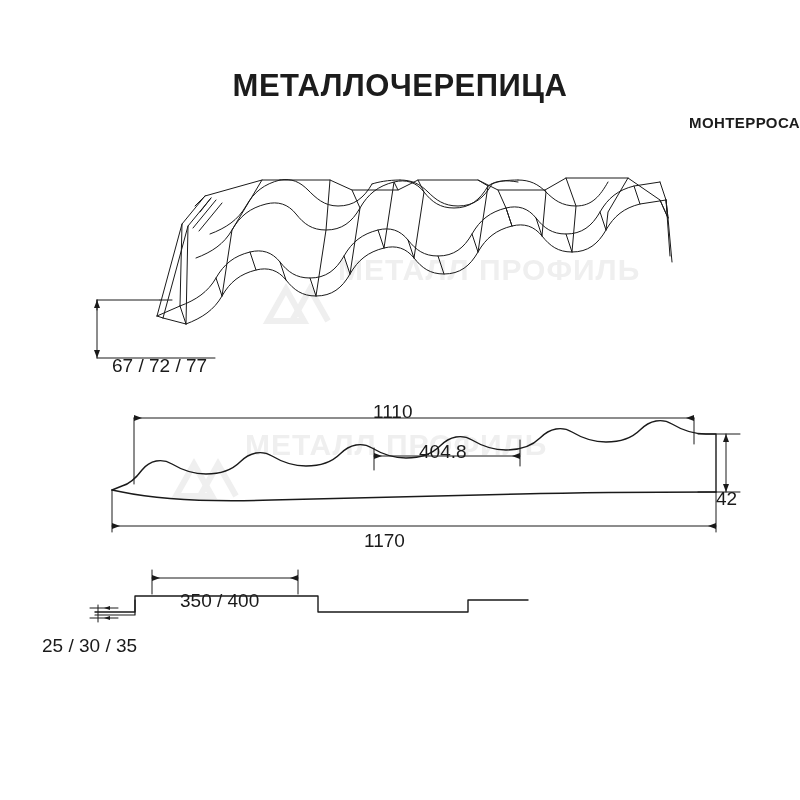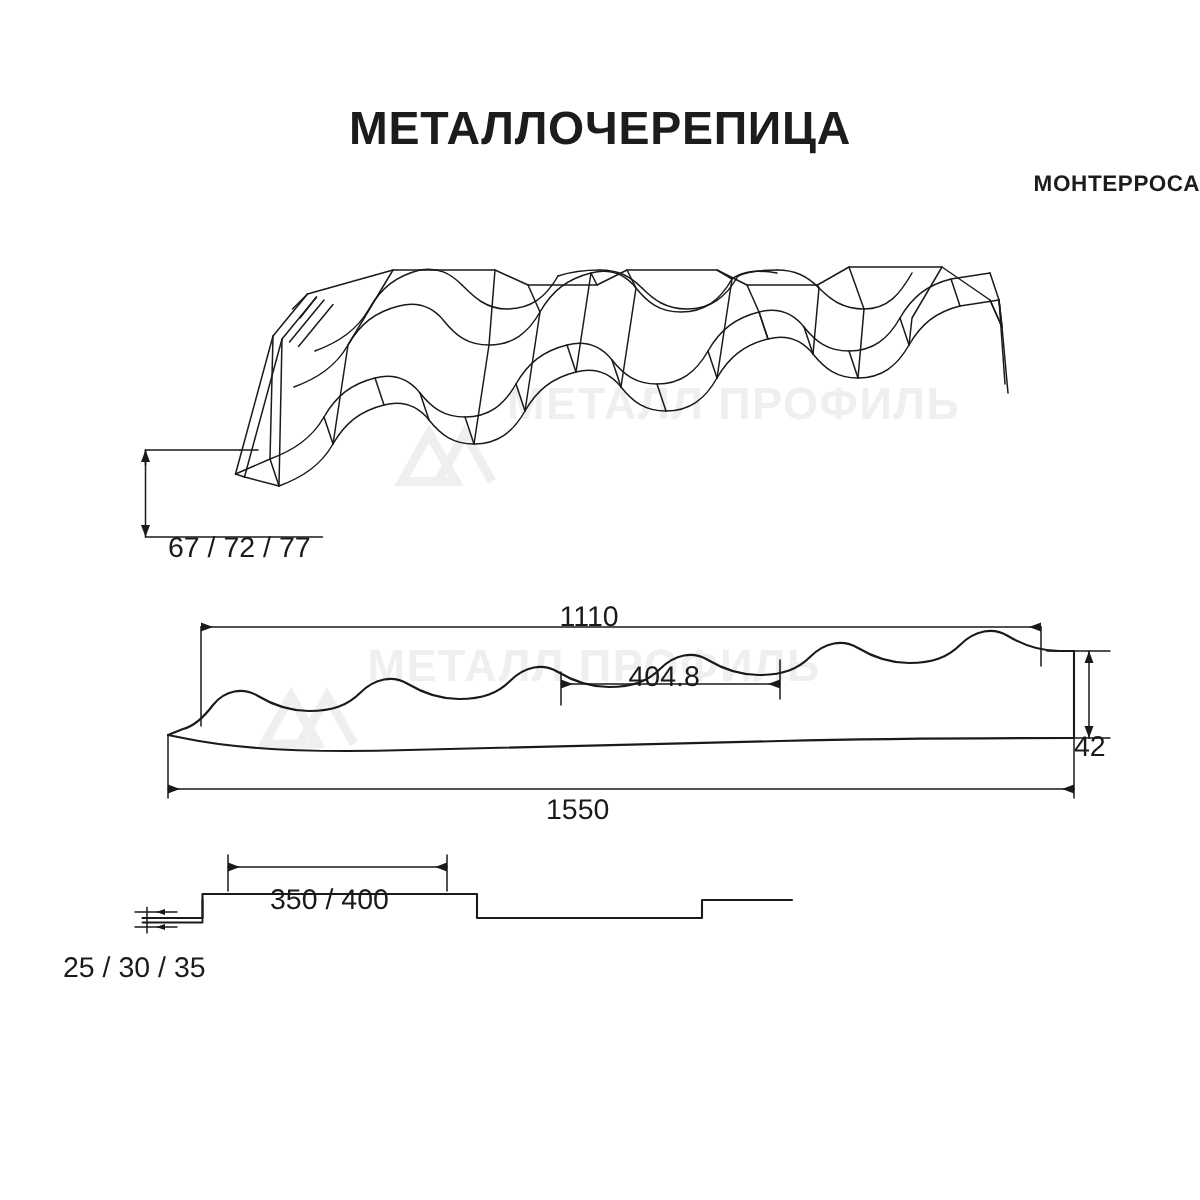--- a/index.html
+++ b/index.html
@@ -229,15 +229,15 @@
       <path d="M104 618 L110 616 L110 620 Z" fill="#1a1a1a" stroke="none"></path>
       <path d="M98 605 L98 622"></path>
     </g>
   </g>
 </svg>
 
 <div class="dim-label" style="top:355px; left:112px;">67 / 72 / 77</div>
 <div class="dim-label" style="top:401px; left:373px;">1110</div>
 <div class="dim-label" style="top:441px; left:419px;">404.8</div>
 <div class="dim-label" style="top:442px; left:716px;margin-top:46px;">42</div>
-<div class="dim-label" style="top:530px; left:364px;">1550</div>
+<div class="dim-label" style="top:530px; left:364px;">1170</div>
 <div class="dim-label" style="top:590px; left:180px;">350 / 400</div>
 <div class="dim-label" style="top:635px; left:42px;">25 / 30 / 35</div>
 
 </body></html>

